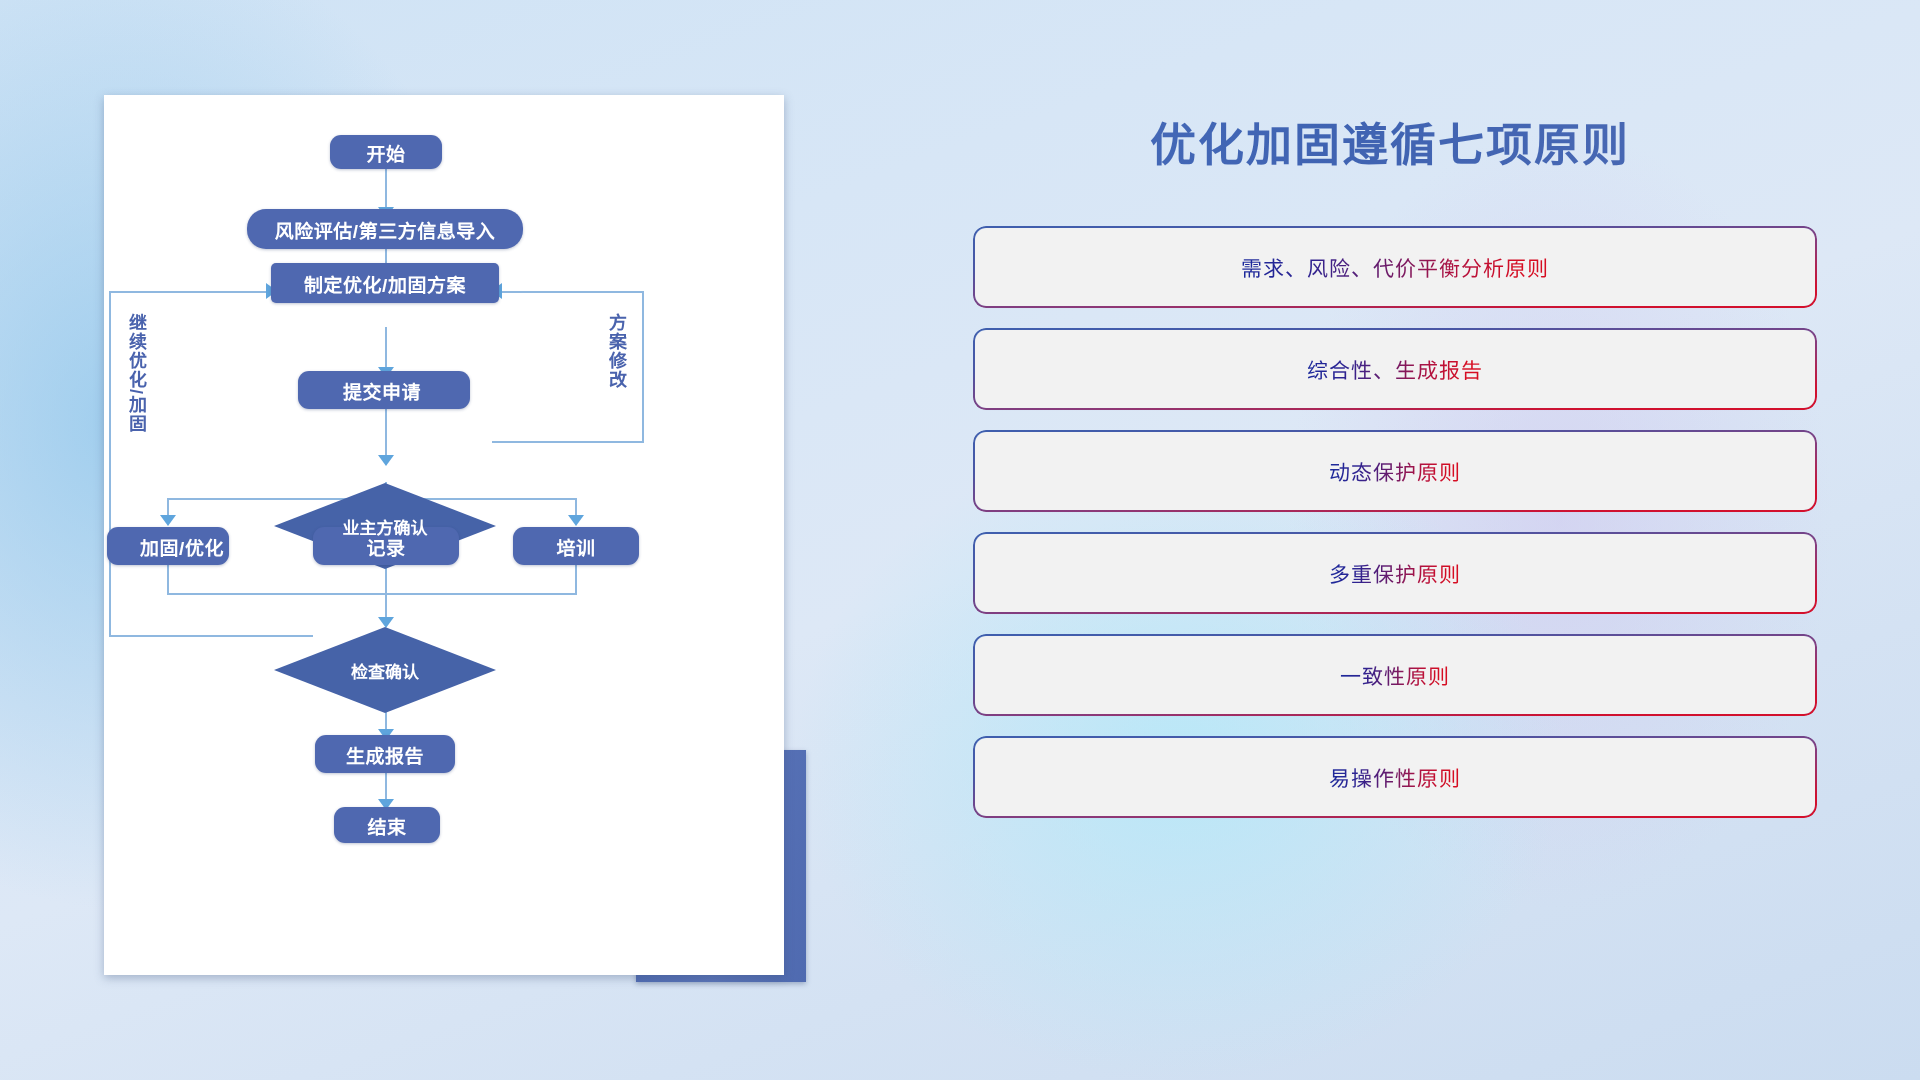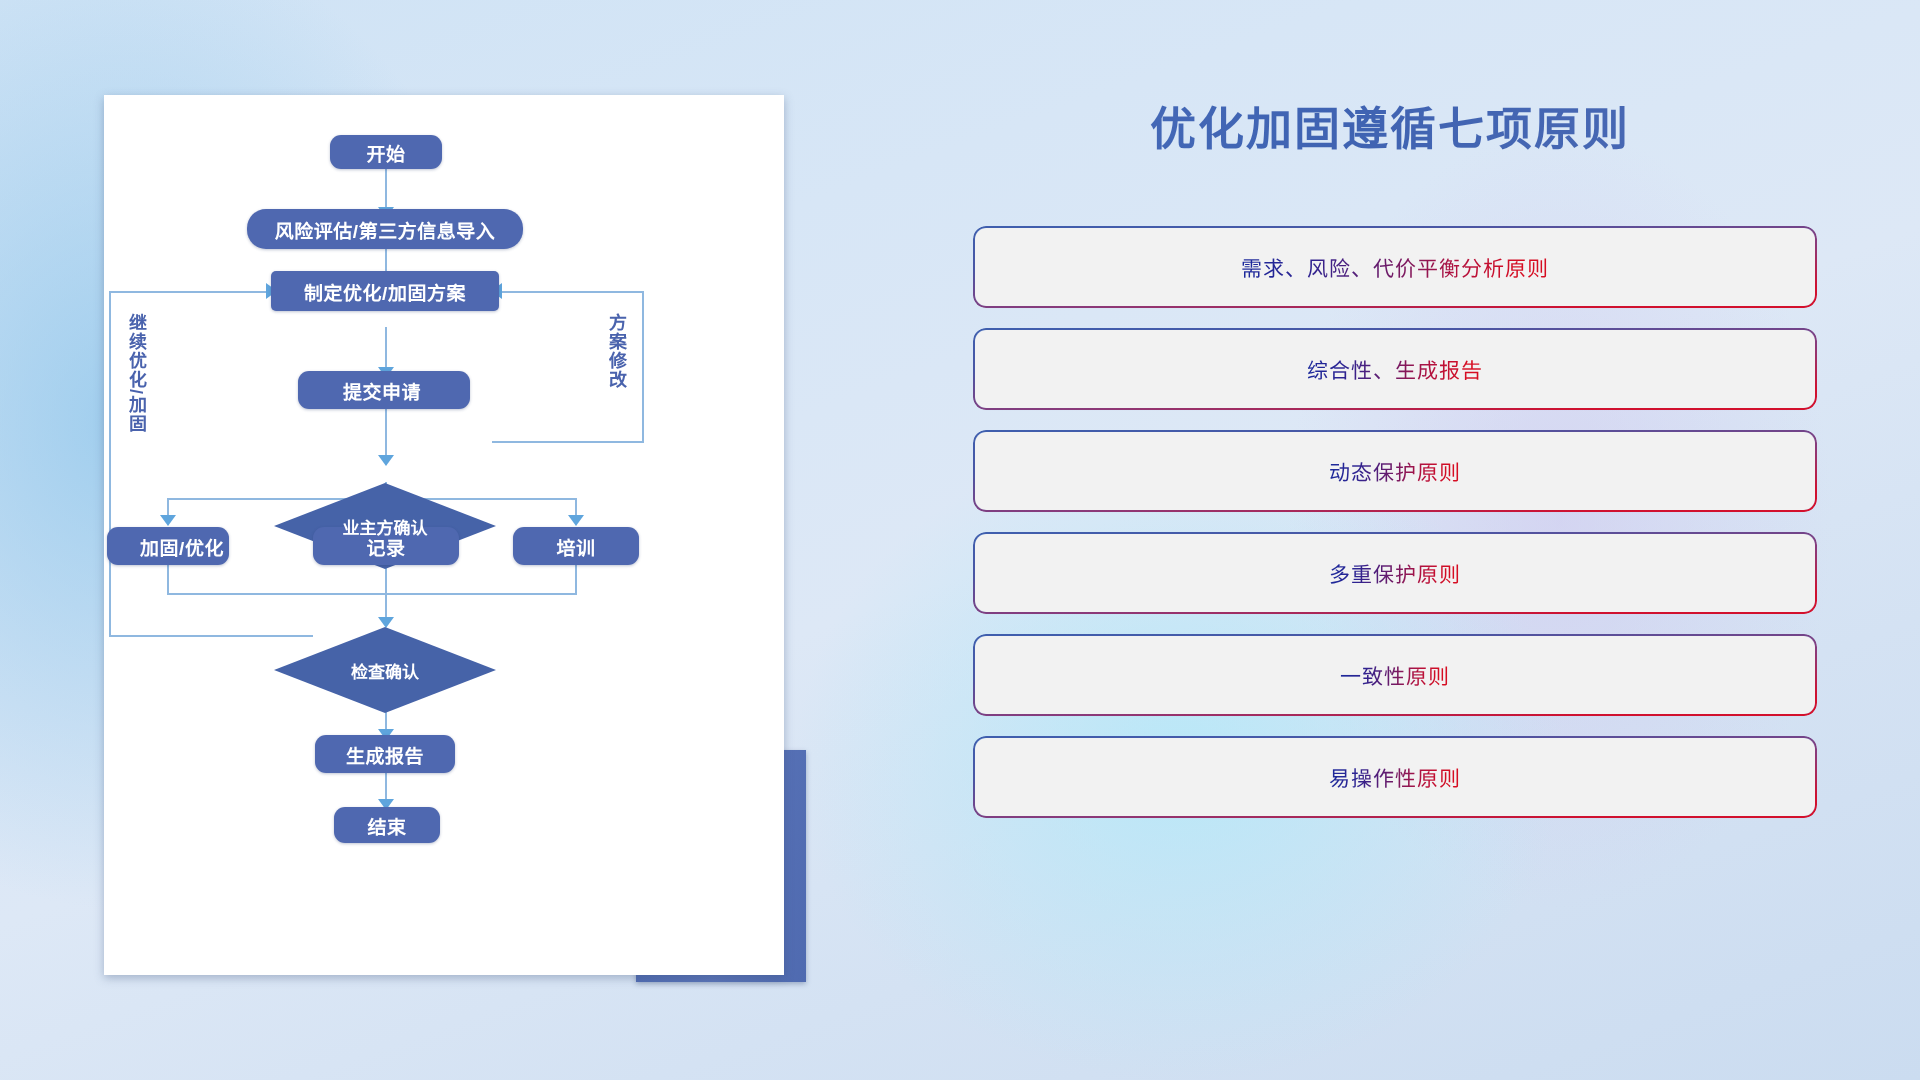--- a/index.html
+++ b/index.html
@@ -63,21 +63,21 @@
   .vlabel{
     position:absolute; color:#4a63ad; font-size:18px; font-weight:700;
     writing-mode:vertical-rl; text-orientation:upright; line-height:1.05;
     letter-spacing:1px; white-space:nowrap;
   }
   .vlabel.slash{ text-orientation:mixed; }
 
   
   #right-panel{ position:absolute; left:860px; top:0; width:1060px; height:1080px; }
   #principles-title{
-    position:absolute; left:0; top:92px; width:1060px; text-align:center;
+    position:absolute; left:0; top:108px; width:1060px; text-align:center;
     font-size:46px; font-weight:700; letter-spacing:2px;
     background:linear-gradient(95deg,#4a6fbd 0%,#3f63b2 45%,#4f6bb4 100%);
     -webkit-background-clip:text; background-clip:text; color:transparent;
     -webkit-text-fill-color:transparent;
   }
   #principles-list{ position:absolute; left:115px; top:228px; width:840px; }
   .p-card{
     position:relative; height:78px; margin-bottom:24px;
     display:flex; align-items:center; justify-content:center;
     border-radius:12px; background:#f2f2f2;
@@ -152,21 +152,21 @@
     <div class="arw down" style="left:274px; top:704px;"></div>
 
     <div class="node" style="left:226px; top:40px; width:112px; height:34px;">
       <span>开始</span>
     </div>
 
     <div class="node wide" style="left:143px; top:114px; width:276px; height:40px;border-radius:19px;">
       <span>风险评估/第三方信息导入</span>
     </div>
 
-    <div class="node wide" style="left:167px; top:176px; width:228px; height:40px;">
+    <div class="node wide" style="left:167px; top:168px; width:228px; height:40px;">
       <span>制定优化/加固方案</span>
     </div>
 
     <div class="node" style="left:194px; top:276px; width:172px; height:38px;padding-left:8px;">
       <span>提交申请</span>
     </div>
 
     <div class="diamond" style="left:170px; top:388px; width:222px; height:86px;">
       <div class="dshape"></div>
       <span>业主方确认</span>

